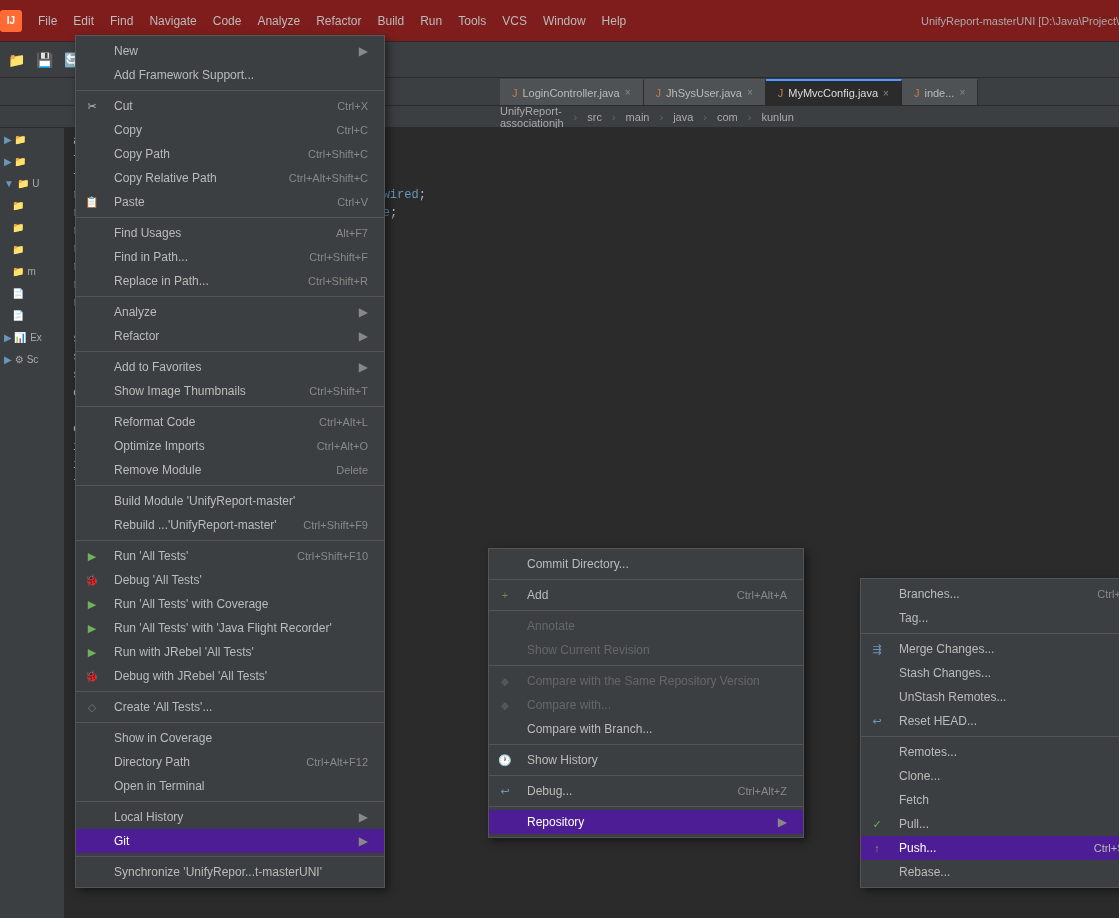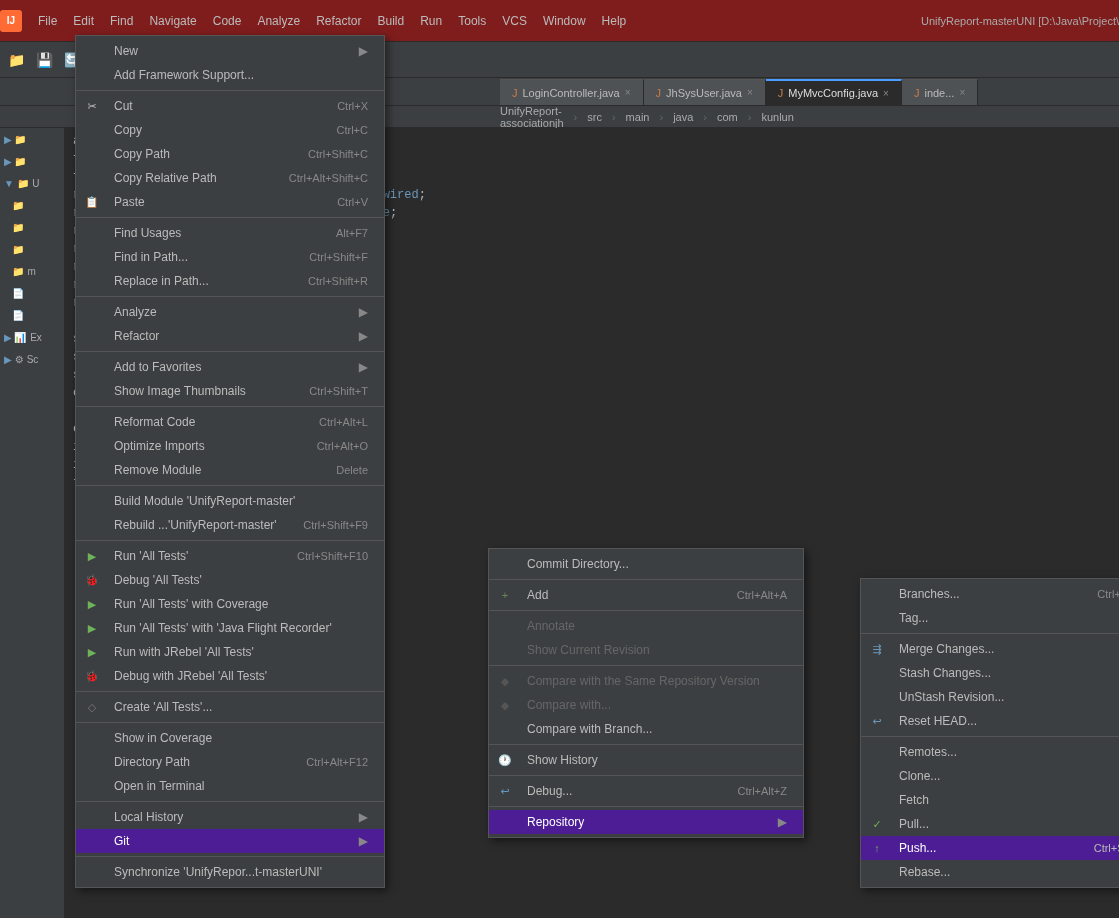--- a/index.html
+++ b/index.html
@@ -596,21 +596,21 @@
   <div class="ctx-item">
     <span class="ctx-icon" style="color:#6897bb;">⇶</span>
     <span>Merge Changes...</span>
   </div>
   <div class="ctx-item">
     <span class="ctx-icon"></span>
     <span>Stash Changes...</span>
   </div>
   <div class="ctx-item">
     <span class="ctx-icon"></span>
-    <span>UnStash Revision...</span>
+    <span>UnStash Remotes...</span>
   </div>
   <div class="ctx-item">
     <span class="ctx-icon" style="color:#6897bb;">↩</span>
     <span>Reset HEAD...</span>
   </div>
   <div class="ctx-sep"></div>
   <div class="ctx-item">
     <span class="ctx-icon"></span>
     <span>Remotes...</span>
   </div>

